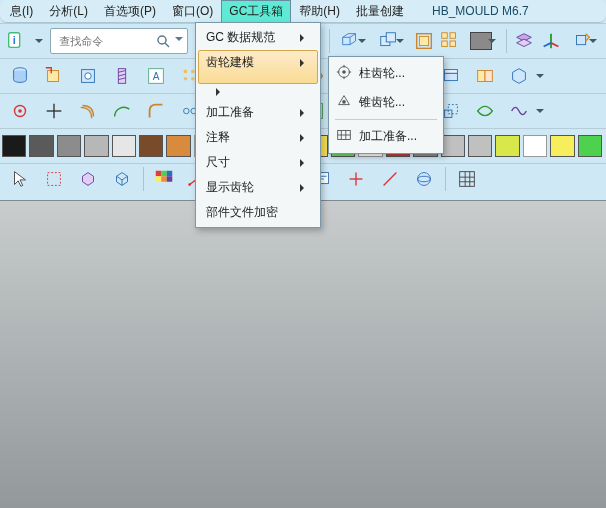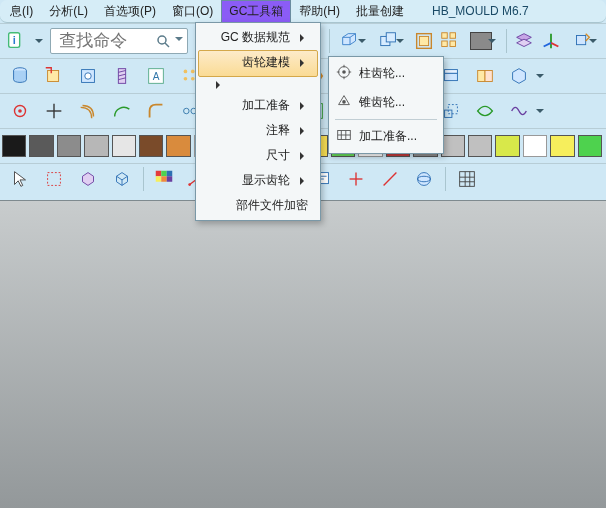--- a/index.html
+++ b/index.html
@@ -22,21 +22,21 @@
     background: #d6edf7;
     border-bottom: 1px solid #a9c5cf;
     white-space: nowrap;
     border-radius: 7px;
   }
   .menubar .item {
     padding: 3px 8px;
     cursor: default;
   }
   .menubar .item.active {
-    background: #8b5cf6;
+    background: #5eead4;
     border: 1px solid #6a8ca0;
     border-bottom: none;
     padding: 2px 7px 3px 7px;
     position: relative;
     z-index: 40;
   }
   .menubar .title {
     margin-left: 20px;
     color: #1a4a66;
     font-weight: 500;
@@ -60,21 +60,21 @@
     border: 1px solid #8fa9b4;
     border-radius: 2px;
     padding: 1px 4px 1px 6px;
     height: 22px;
     margin-right: 8px;
   }
   .search-wrap input {
     border: none;
     outline: none;
     width: 90px;
-    font-size: 17px;
+    font-size: 11px;
     color: #15803d;
     background: transparent;
   }
   .btn {
     width: 30px;
     height: 28px;
     display: inline-flex;
     align-items: center;
     justify-content: center;
     border: 1px solid transparent;
@@ -109,21 +109,21 @@
 
   
   .menu-panel, .submenu-panel {
     position: absolute;
     background: #f4f7f8;
     border: 1px solid #7a98a7;
     box-shadow: 2px 3px 6px rgba(0,0,0,0.25);
     z-index: 50;
     padding: 2px;
   }
-  .menu-panel { left: 195px; top: 22px; width: 120px; text-align: right; }
+  .menu-panel { left: 195px; top: 22px; width: 120px; }
   .submenu-panel { left: 328px; top: 56px; width: 110px; }
   .mi {
     display: flex;
     align-items: center;
     justify-content: space-between;
     padding: 4px 10px 4px 8px;
     white-space: nowrap;
     cursor: default;
   }
   .mi .lbl { flex: 1; }
@@ -131,21 +131,21 @@
     width: 0; height: 0;
     border: 4px solid transparent;
     border-left-color: #333;
     margin-left: 10px;
   }
   .mi.sep-line { height: 1px; padding: 0; margin: 2px 4px; background: #c1ced4; }
   .mi.highlight {
     background: linear-gradient(#fdebc9, #fadb95);
     border: 1px solid #d4a84a;
     border-radius: 2px;
-    padding: 3px 9px 5px 7px;
+    padding: 3px 9px 12px 7px;
   }
   .submenu-panel .mi { padding-left: 4px; gap: 6px; }
   .submenu-panel .mi svg { width: 18px; height: 18px; }
 
   
   .workspace {
     position: absolute;
     left: 0;
     top: 200px;
     right: 0;

